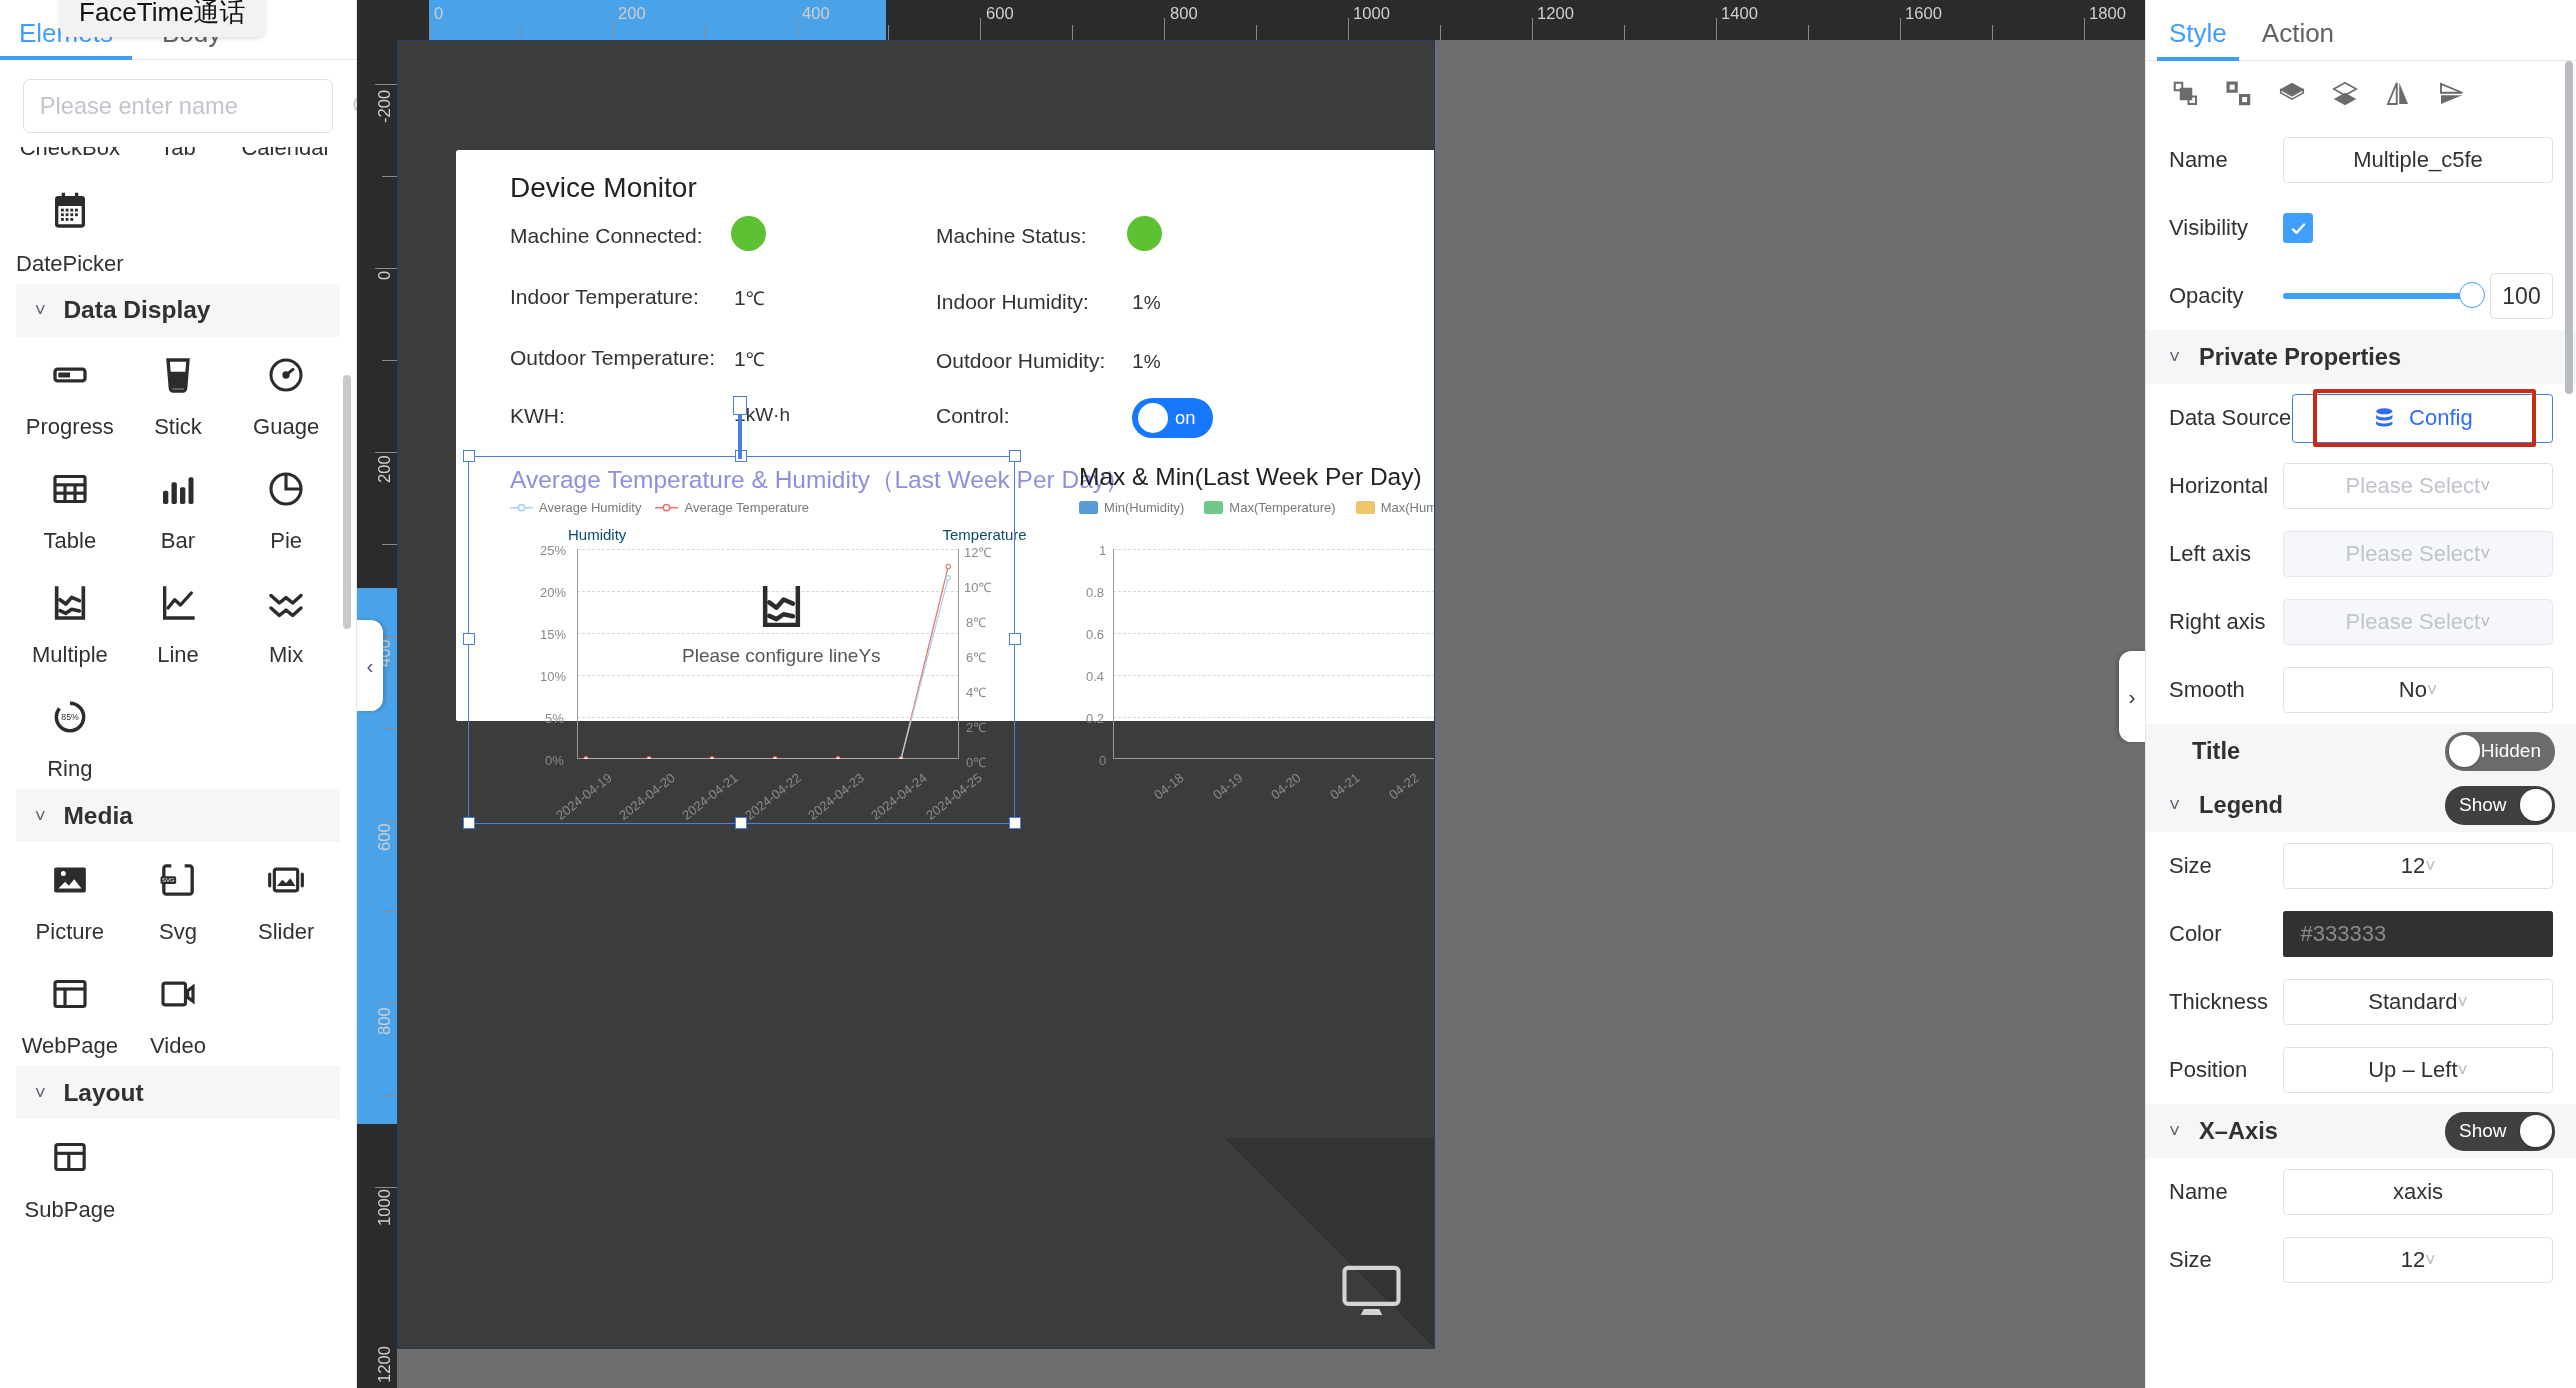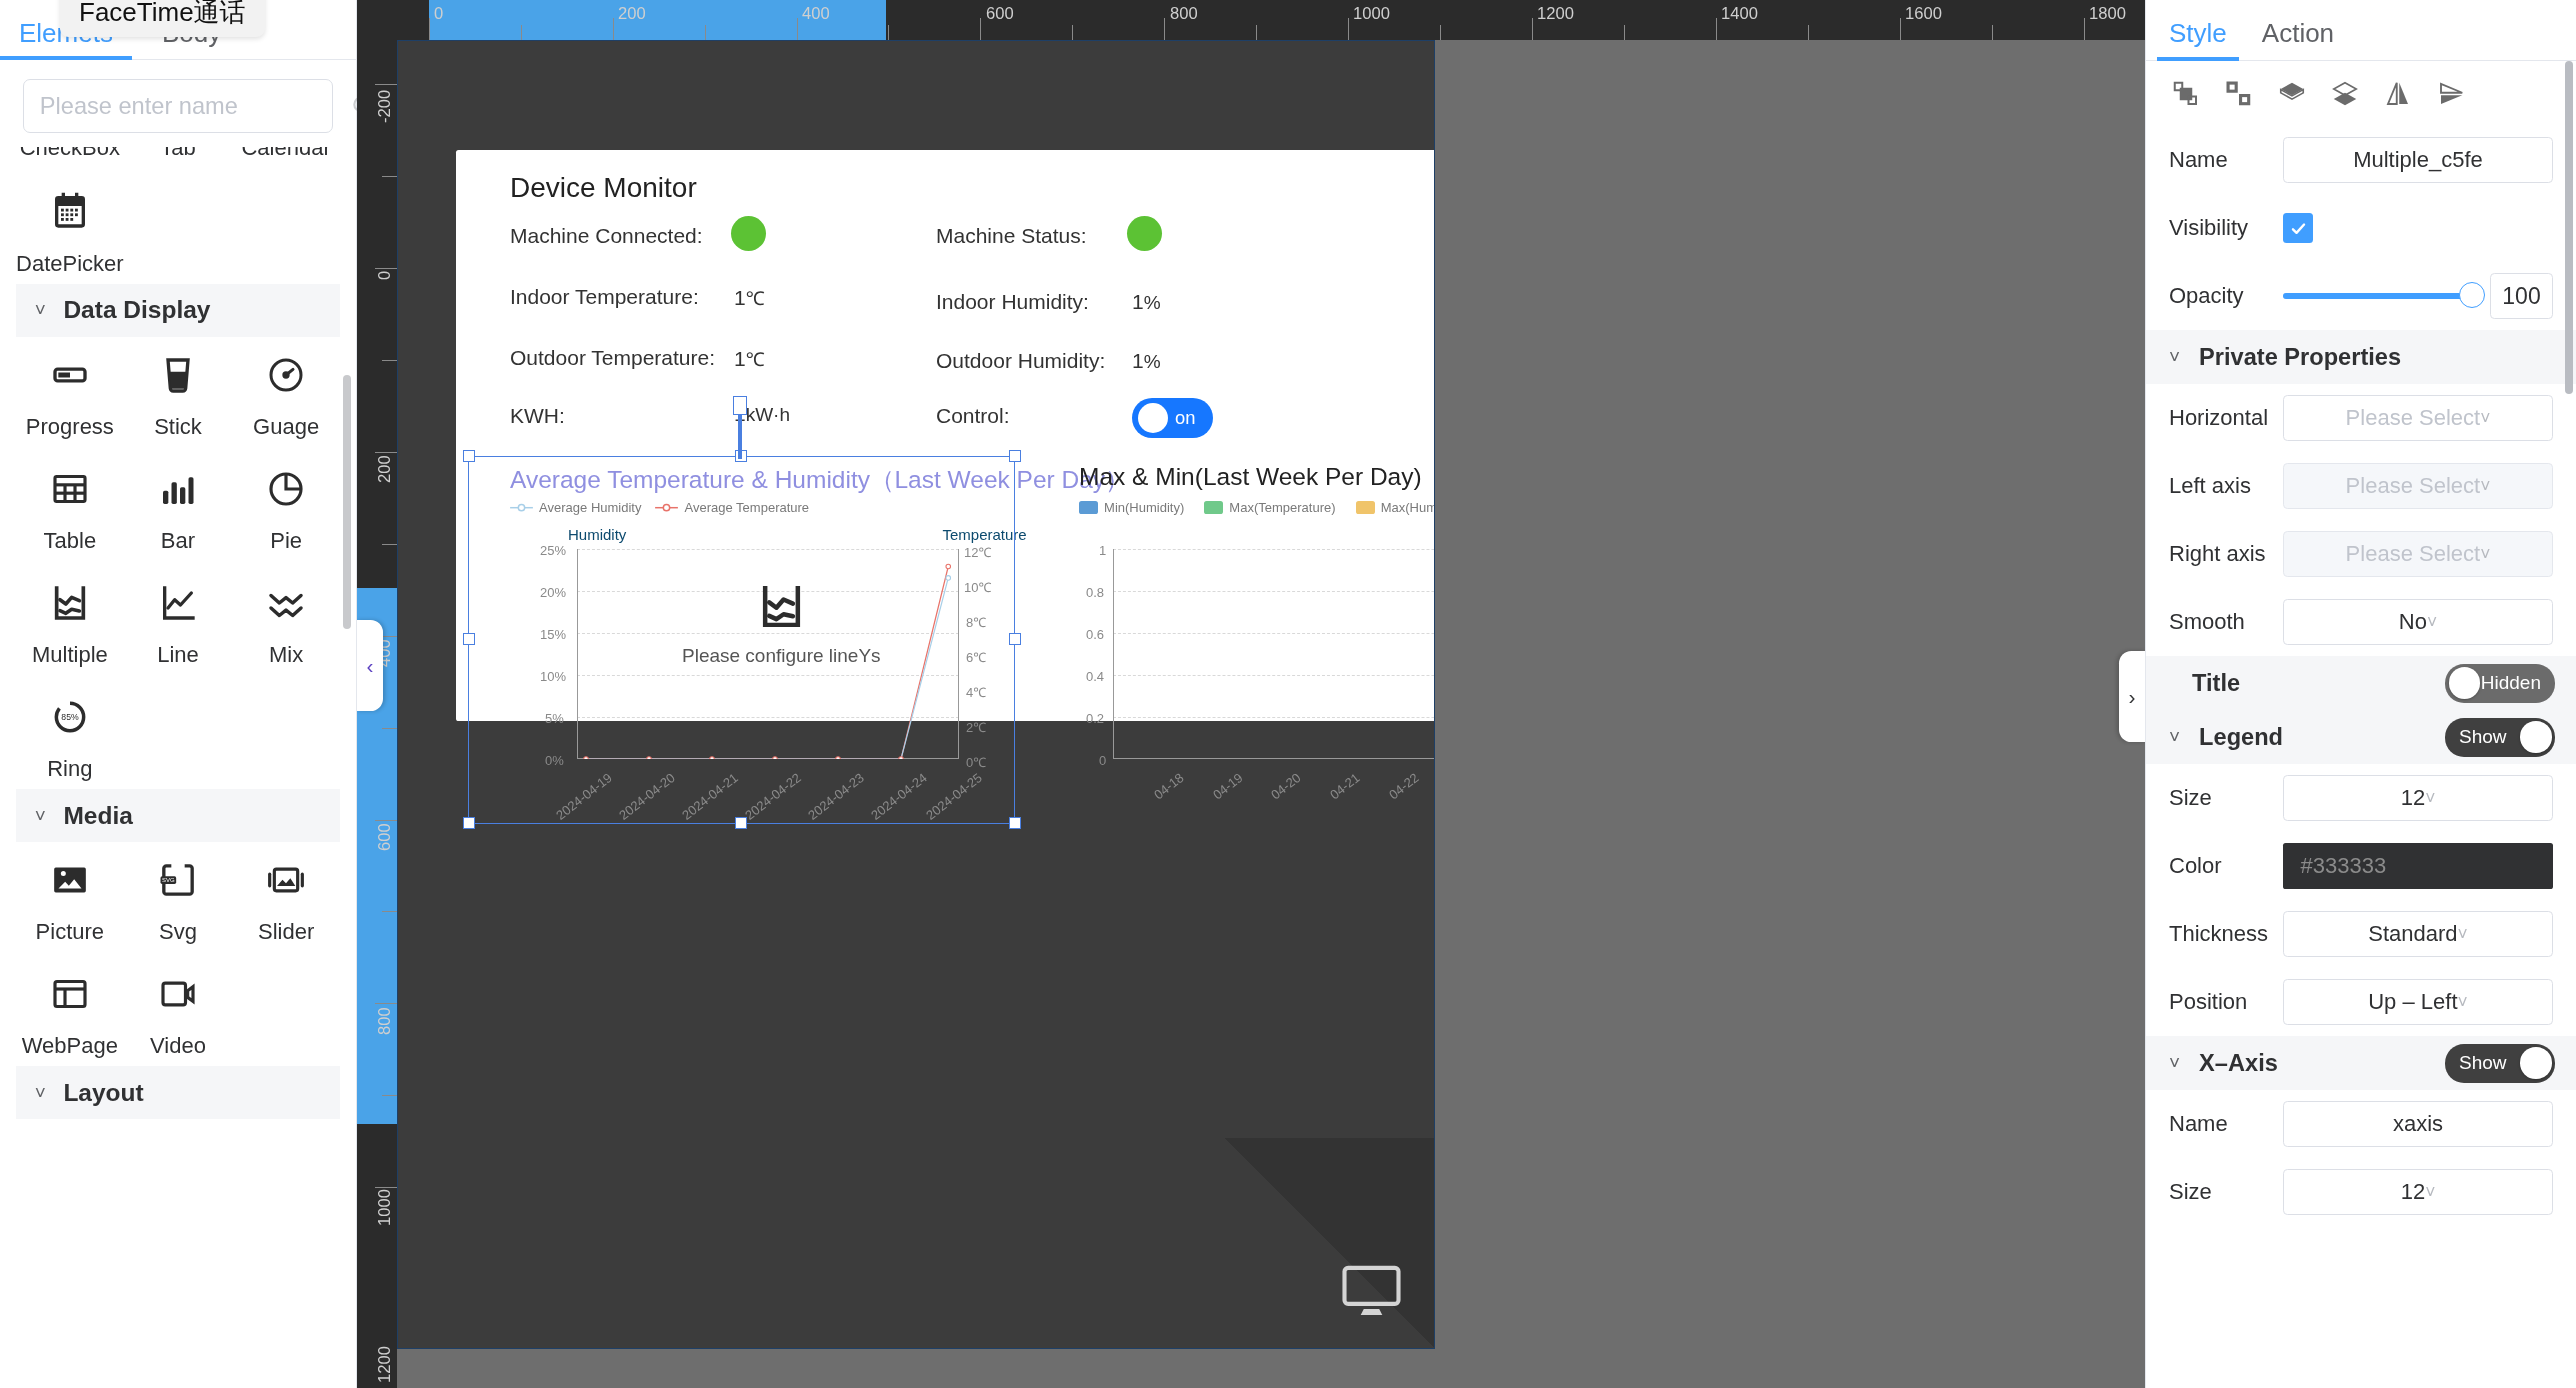--- a/index.html
+++ b/index.html
@@ -467,20 +467,32 @@
             <div class="lbl">Video</div>
           </div>
           <div></div>
         </div>
 
         <div class="cat-head">
           <span class="chev">˅</span>
           <span class="cat-title">Layout</span>
         </div>
 
+        <div class="grid3">
+          <div class="pal-item">
+            <div class="glyph">
+              <svg width="40" height="40" viewBox="0 0 24 24" fill="none" stroke="#2c2c2c" stroke-width="1.9">
+                <rect x="3.5" y="4.5" width="17" height="15" rx="1.2"></rect>
+                <line x1="3.5" y1="9.8" x2="20.5" y2="9.8"></line>
+                  <line x1="11.3" y1="9.8" x2="11.3" y2="19.5"></line>
+              </svg>
+            </div>
+            <div class="lbl">SubPage</div>
+          </div>
+        </div>
 
       </div>
       <div class="pal-scrollbar"></div>
     </div>
   </div>
 
   <div class="canvas-area">
 
     <div class="ruler-h">
       <div class="hl" style="left:72px;width:457px;"></div>
@@ -784,20 +796,34 @@
         </div>
         <div class="num-box">100</div>
       </div>
     </div>
 
     <div class="section-head">
       <span class="chev">˅</span>
       <span class="stitle">Private Properties</span>
     </div>
 
+    <div class="prow">
+      <div class="plabel" style="width:123px;flex:0 0 123px;">Data Source</div>
+      <div class="config-cell">
+        <div class="config-btn">
+          <svg width="24.5" height="24.5" viewBox="0 0 24 24" fill="#2f6bff">
+            <ellipse cx="12" cy="5.2" rx="8" ry="3"></ellipse>
+            <path d="M4 8.2c0 1.7 3.6 3 8 3s8-1.3 8-3v3c0 1.7-3.6 3-8 3s-8-1.3-8-3v-3z"></path>
+            <path d="M4 14.2c0 1.7 3.6 3 8 3s8-1.3 8-3v3c0 1.7-3.6 3-8 3s-8-1.3-8-3v-3z"></path>
+          </svg>
+          <span>Config</span>
+        </div>
+        <div class="redbox"></div>
+      </div>
+    </div>
 
     <div class="prow">
       <div class="plabel">Horizontal</div>
       <div class="pfield">
         <span class="ph">Please Select</span>
         <span class="chev-down">˅</span>
       </div>
     </div>
 
     <div class="prow">

